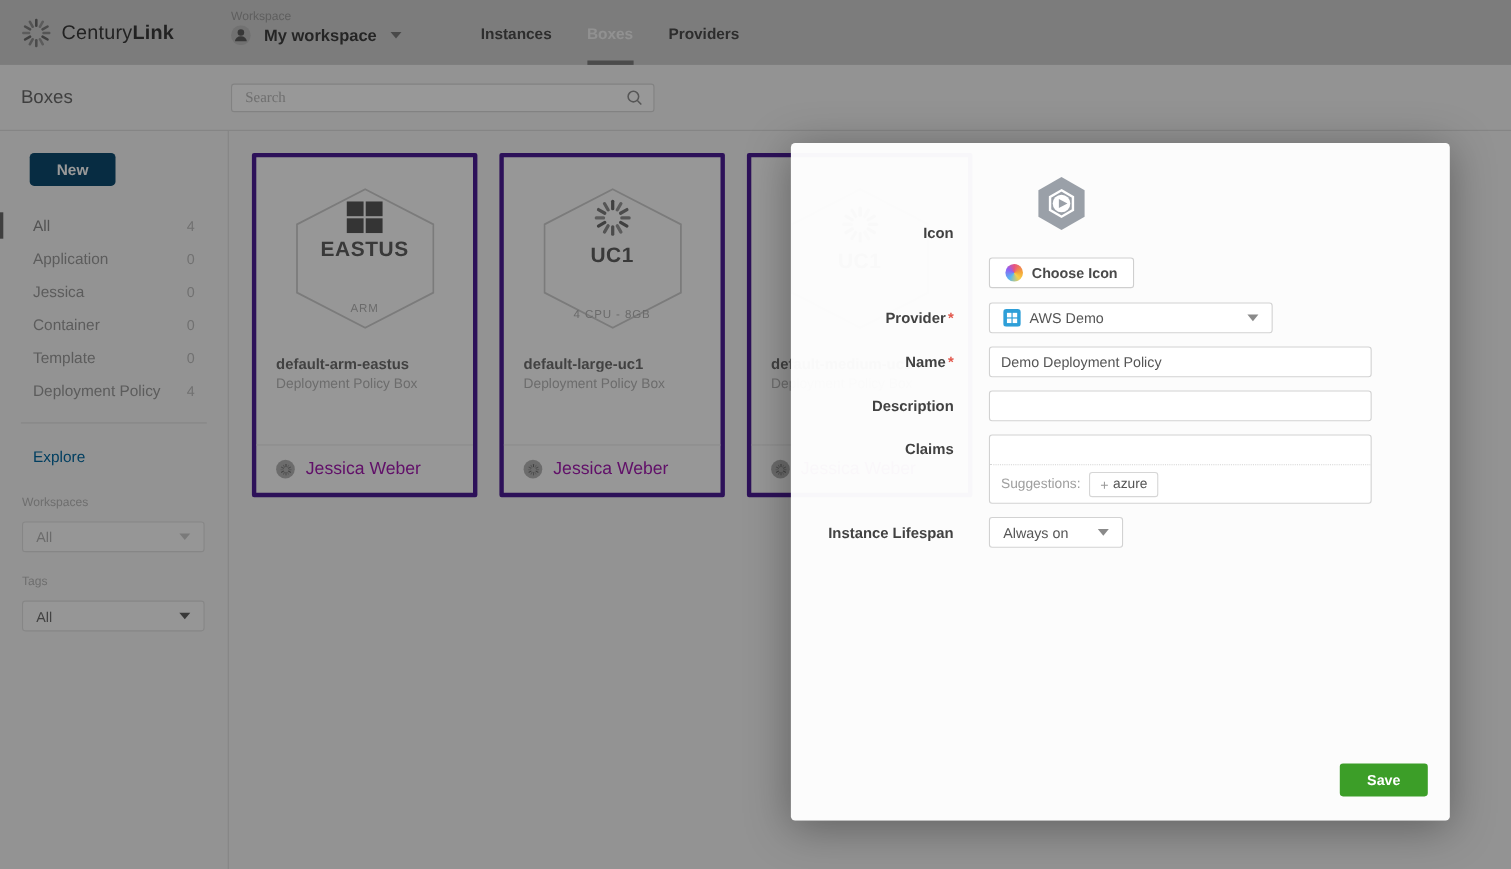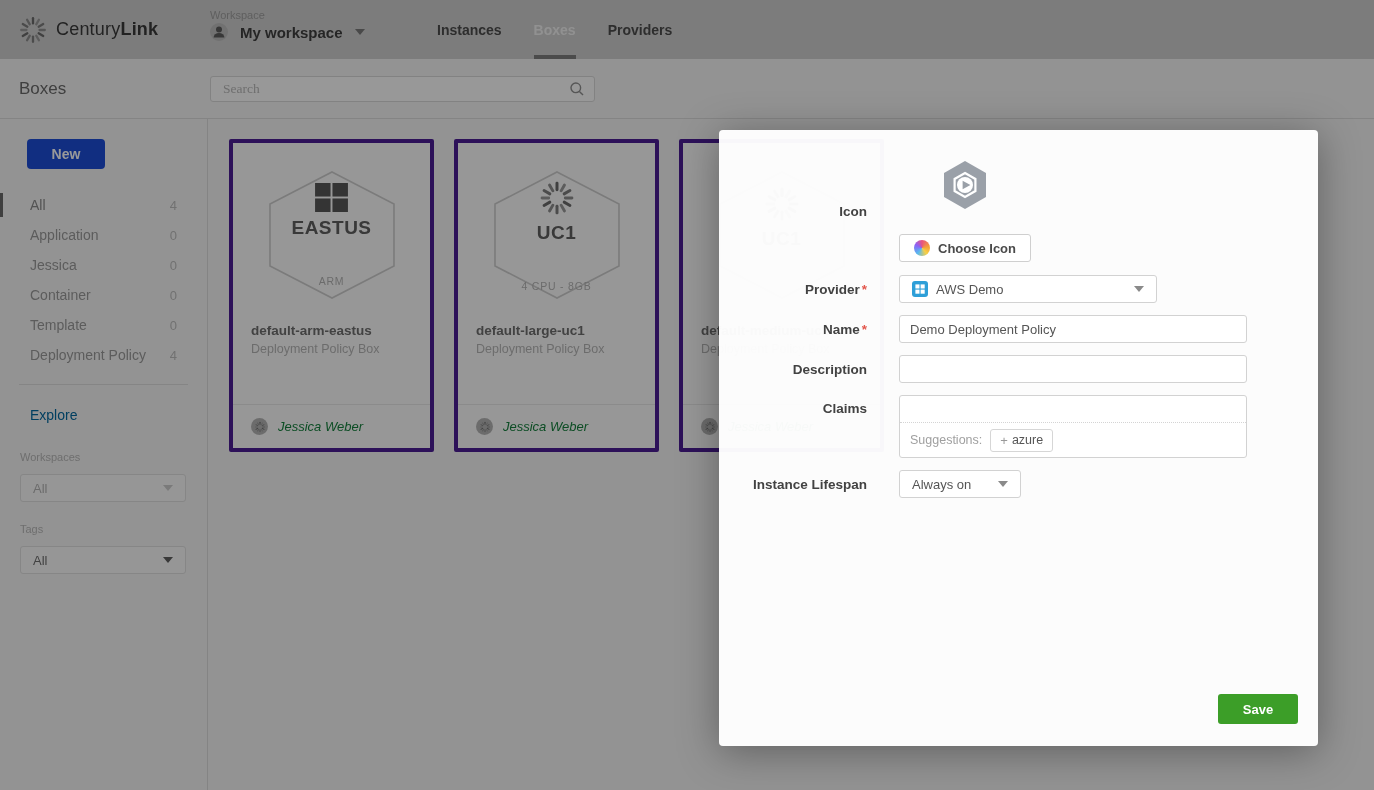--- a/index.html
+++ b/index.html
@@ -26,21 +26,21 @@
   .subheader { position:absolute; left:0; top:59px; width:100%; height:60px; border-bottom:1px solid #dcdcdc; }
   .pagetitle { position:absolute; left:19px; top:0; height:60px; display:flex; align-items:center; font-size:17px; color:#6a6a6a; }
   .searchwrap { position:absolute; left:210px; top:17px; width:385px; height:26px; }
   .searchwrap input { width:100%; height:100%; border:1px solid #d9d9d9; border-radius:3px; background:#fdfdfd;
     padding:0 32px 0 12px; font-size:13.5px; color:#555; font-family:Liberation Serif, serif; outline:none; }
   .searchwrap input::placeholder { color:#b9b9b9; }
   .searchwrap svg { position:absolute; right:10px; top:5px; }
 
   
   .sidebar { position:absolute; left:0; top:119px; width:208px; height:671px; border-right:1px solid #dcdcdc; }
-  .newbtn { position:absolute; left:27px; top:20px; width:78px; height:30px; background:#1d4ed8; color:#fff;
+  .newbtn { position:absolute; left:27px; top:20px; width:78px; height:30px; background:#0c4a6e; color:#fff;
     border:none; border-radius:4px; font-size:14px; font-weight:600; font-family:inherit; cursor:pointer; }
   .filterlist { position:absolute; left:0; top:71px; width:100%; }
   .fitem { position:relative; height:30px; display:flex; align-items:center; padding-left:30px; cursor:pointer;
     font-size:14px; color:#9a9a9a; }
   .fitem .cnt { position:absolute; right:30px; font-size:13px; color:#bdbdbd; }
   .fitem.active { color:#8a8a8a; }
   .fitem.active::before { content:""; position:absolute; left:0; top:3px; bottom:3px; width:3px; background:#6a6a6a; }
   .sdivider { position:absolute; left:19px; top:265px; width:169px; border-top:1px solid #dedede; }
   .explore { position:absolute; left:30px; top:288px; font-size:14px; color:#0369a1; cursor:pointer; }
   .sellabel { position:absolute; left:20px; font-size:11px; color:#b8b8b8; }
@@ -60,21 +60,21 @@
   .hexwrap svg.hexoutline { position:absolute; left:0; top:0; }
   .hexinner { position:absolute; inset:0; display:flex; flex-direction:column; align-items:center; justify-content:center; gap:5px; }
   .hextitle { font-size:19px; font-weight:700; color:#5f5f5f; letter-spacing:.5px; }
   .hexsub { font-size:10.5px; color:#b3b3b3; letter-spacing:.8px;margin-top:31px; }
   .cardmeta { position:absolute; left:18px; top:180px; right:12px; }
   .cardname { font-size:13.5px; font-weight:700; color:#6e6e6e; white-space:nowrap; overflow:hidden; }
   .cardtype { font-size:12.5px; color:#b5b5b5; margin-top:4px; white-space:nowrap; overflow:hidden; }
   .cardfooter { position:absolute; left:0; right:0; bottom:0; height:44px; border-top:1px solid #e8e8e8;
     display:flex; align-items:center; gap:10px; padding-left:18px; }
   .avatar { width:17px; height:17px; border-radius:50%; background:#b5b5b5; display:flex; align-items:center; justify-content:center; }
-  .owner { font-size:13px; color:#15803d;font-style:italic; }
+  .owner { font-size:16px; color:#a21caf; }
 
   
   .overlay { position:absolute; inset:0; background:rgba(0,0,0,0.40); z-index:50; }
   .modal { position:absolute; left:719px; top:130px; width:599px; height:616px; background:rgba(255,255,255,0.97);
     border-radius:4px; box-shadow:0 6px 40px rgba(0,0,0,0.35); z-index:60; }
   .mheader { position:relative; height:56px; border-bottom:1px solid #e6e6e6; }
   .backbtn { position:absolute; left:17px; top:0; height:56px; display:flex; align-items:center; gap:7px;
     font-size:13.5px; font-weight:600; color:#909090; cursor:pointer; background:none; border:none; font-family:inherit; }
   .mtitle { position:absolute; left:0; right:0; top:0; height:56px; display:flex; align-items:center; justify-content:center;
     font-size:16px; font-weight:700; color:#3b3b3b; pointer-events:none; }

